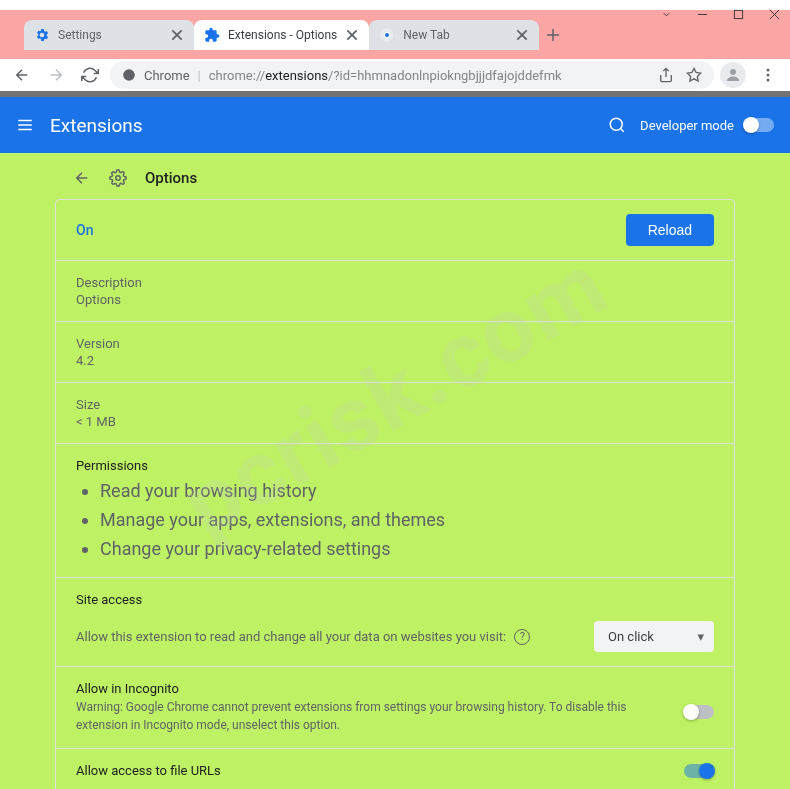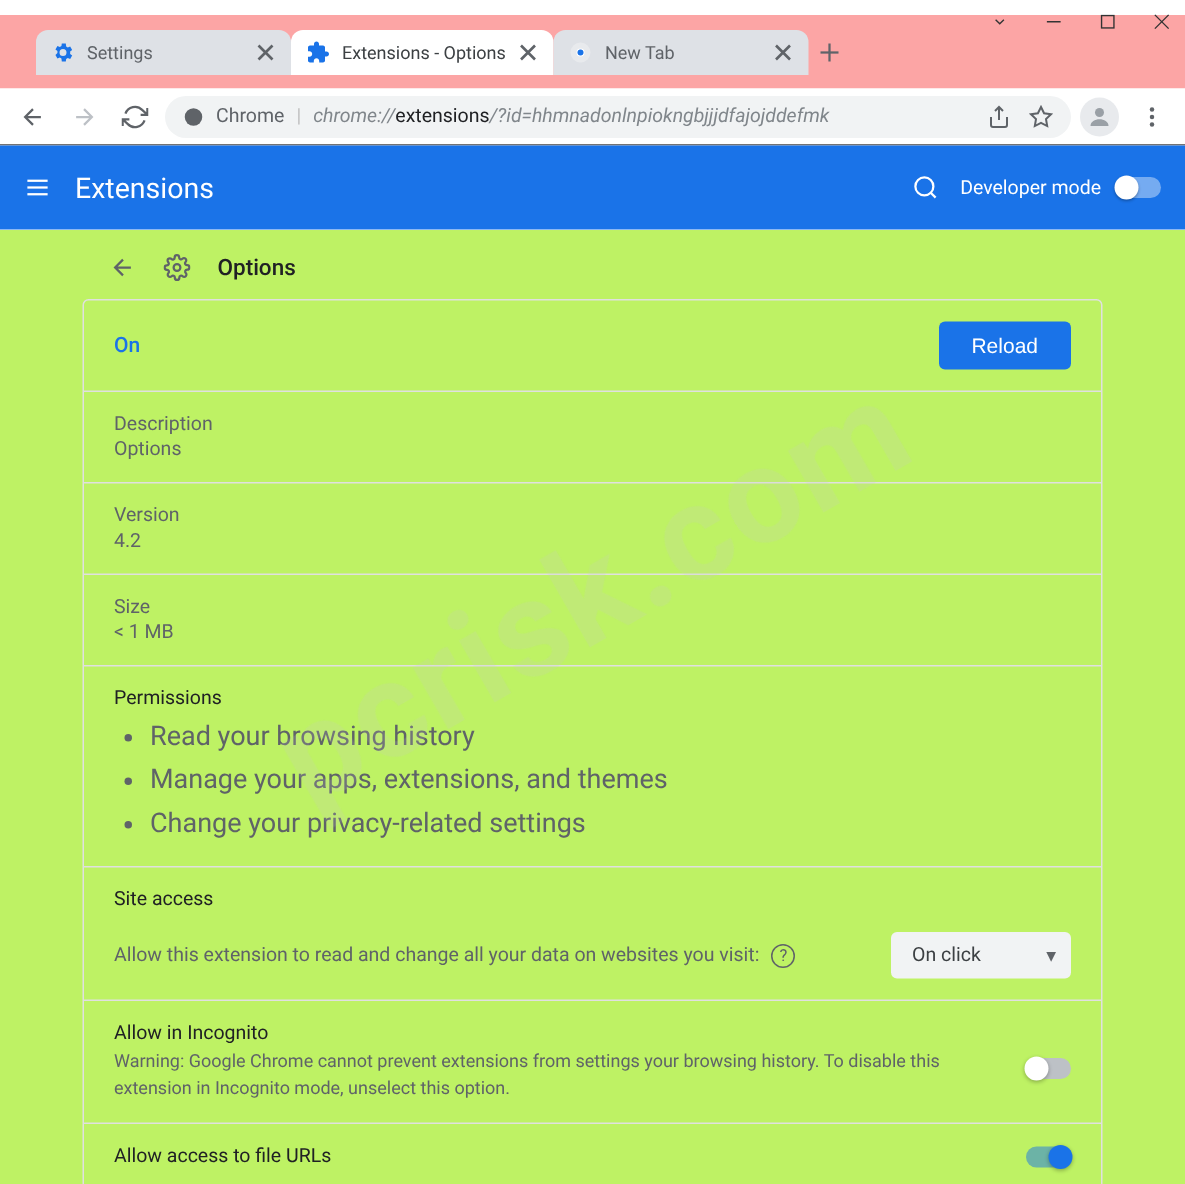--- a/index.html
+++ b/index.html
@@ -14,26 +14,26 @@
 
 .tabs { display: flex; align-items: center; height: 49px; background: #fca5a5; padding-left: 24px; }
 .tab { display: flex; align-items: center; gap: 8px; padding: 0 10px; height: 30px; min-width: 170px; max-width: 178px; background: #dee1e6; border-radius: 8px 8px 0 0; font-size: 12px; color: #5f6368; position: relative; }
 .tab.active { background: #fff; color: #3c4043; }
 .tab .favicon { width: 16px; height: 16px; flex-shrink: 0; }
 .tab .label { flex: 1; white-space: nowrap; overflow: hidden; text-overflow: ellipsis; }
 .tab .close { width: 14px; height: 14px; color: #5f6368; }
 .new-tab { width: 28px; height: 28px; display: flex; align-items: center; justify-content: center; color: #5f6368; }
 
 
-.toolbar { display: flex; align-items: center; height: 38px; padding: 0 8px; gap: 6px; background: #fff; border-bottom: 1px solid #737373; }
+.toolbar { display: flex; align-items: center; height: 38px; padding: 0 8px; gap: 6px; background: #fff; border-bottom: 6px solid #737373; }
 .nav-btn { width: 28px; height: 28px; display: flex; align-items: center; justify-content: center; color: #5f6368; border-radius: 50%; }
 .nav-btn.disabled { color: #bdc1c6; }
 .address { flex: 1; display: flex; align-items: center; height: 28px; background: #f1f3f4; border-radius: 14px; padding: 0 12px; gap: 8px; font-size: 13px; color: #5f6368; }
 .address .url-text { color: #202124; }
-.address .url-muted { color: #80868b; font-style: italic; }
+.address .url-muted { color: #80868b; }
 .address-icons { display: flex; gap: 12px; margin-left: auto; color: #5f6368; }
 .right-icons { display: flex; gap: 8px; align-items: center; }
 .avatar { width: 26px; height: 26px; border-radius: 50%; background: #e8eaed; display: flex; align-items: center; justify-content: center; }
 
 
 .ext-header { height: 56px; background: #1a73e8; display: flex; align-items: center; padding: 0 16px; color: #fff; }
 .ext-header .menu-icon { margin-right: 16px; }
 .ext-header .title { font-size: 19px; font-weight: 400; flex: 1; }
 .ext-header .dev-mode { display: flex; align-items: center; gap: 10px; font-size: 13px; }
 .toggle { width: 30px; height: 14px; background: rgba(255,255,255,0.4); border-radius: 7px; position: relative; }

